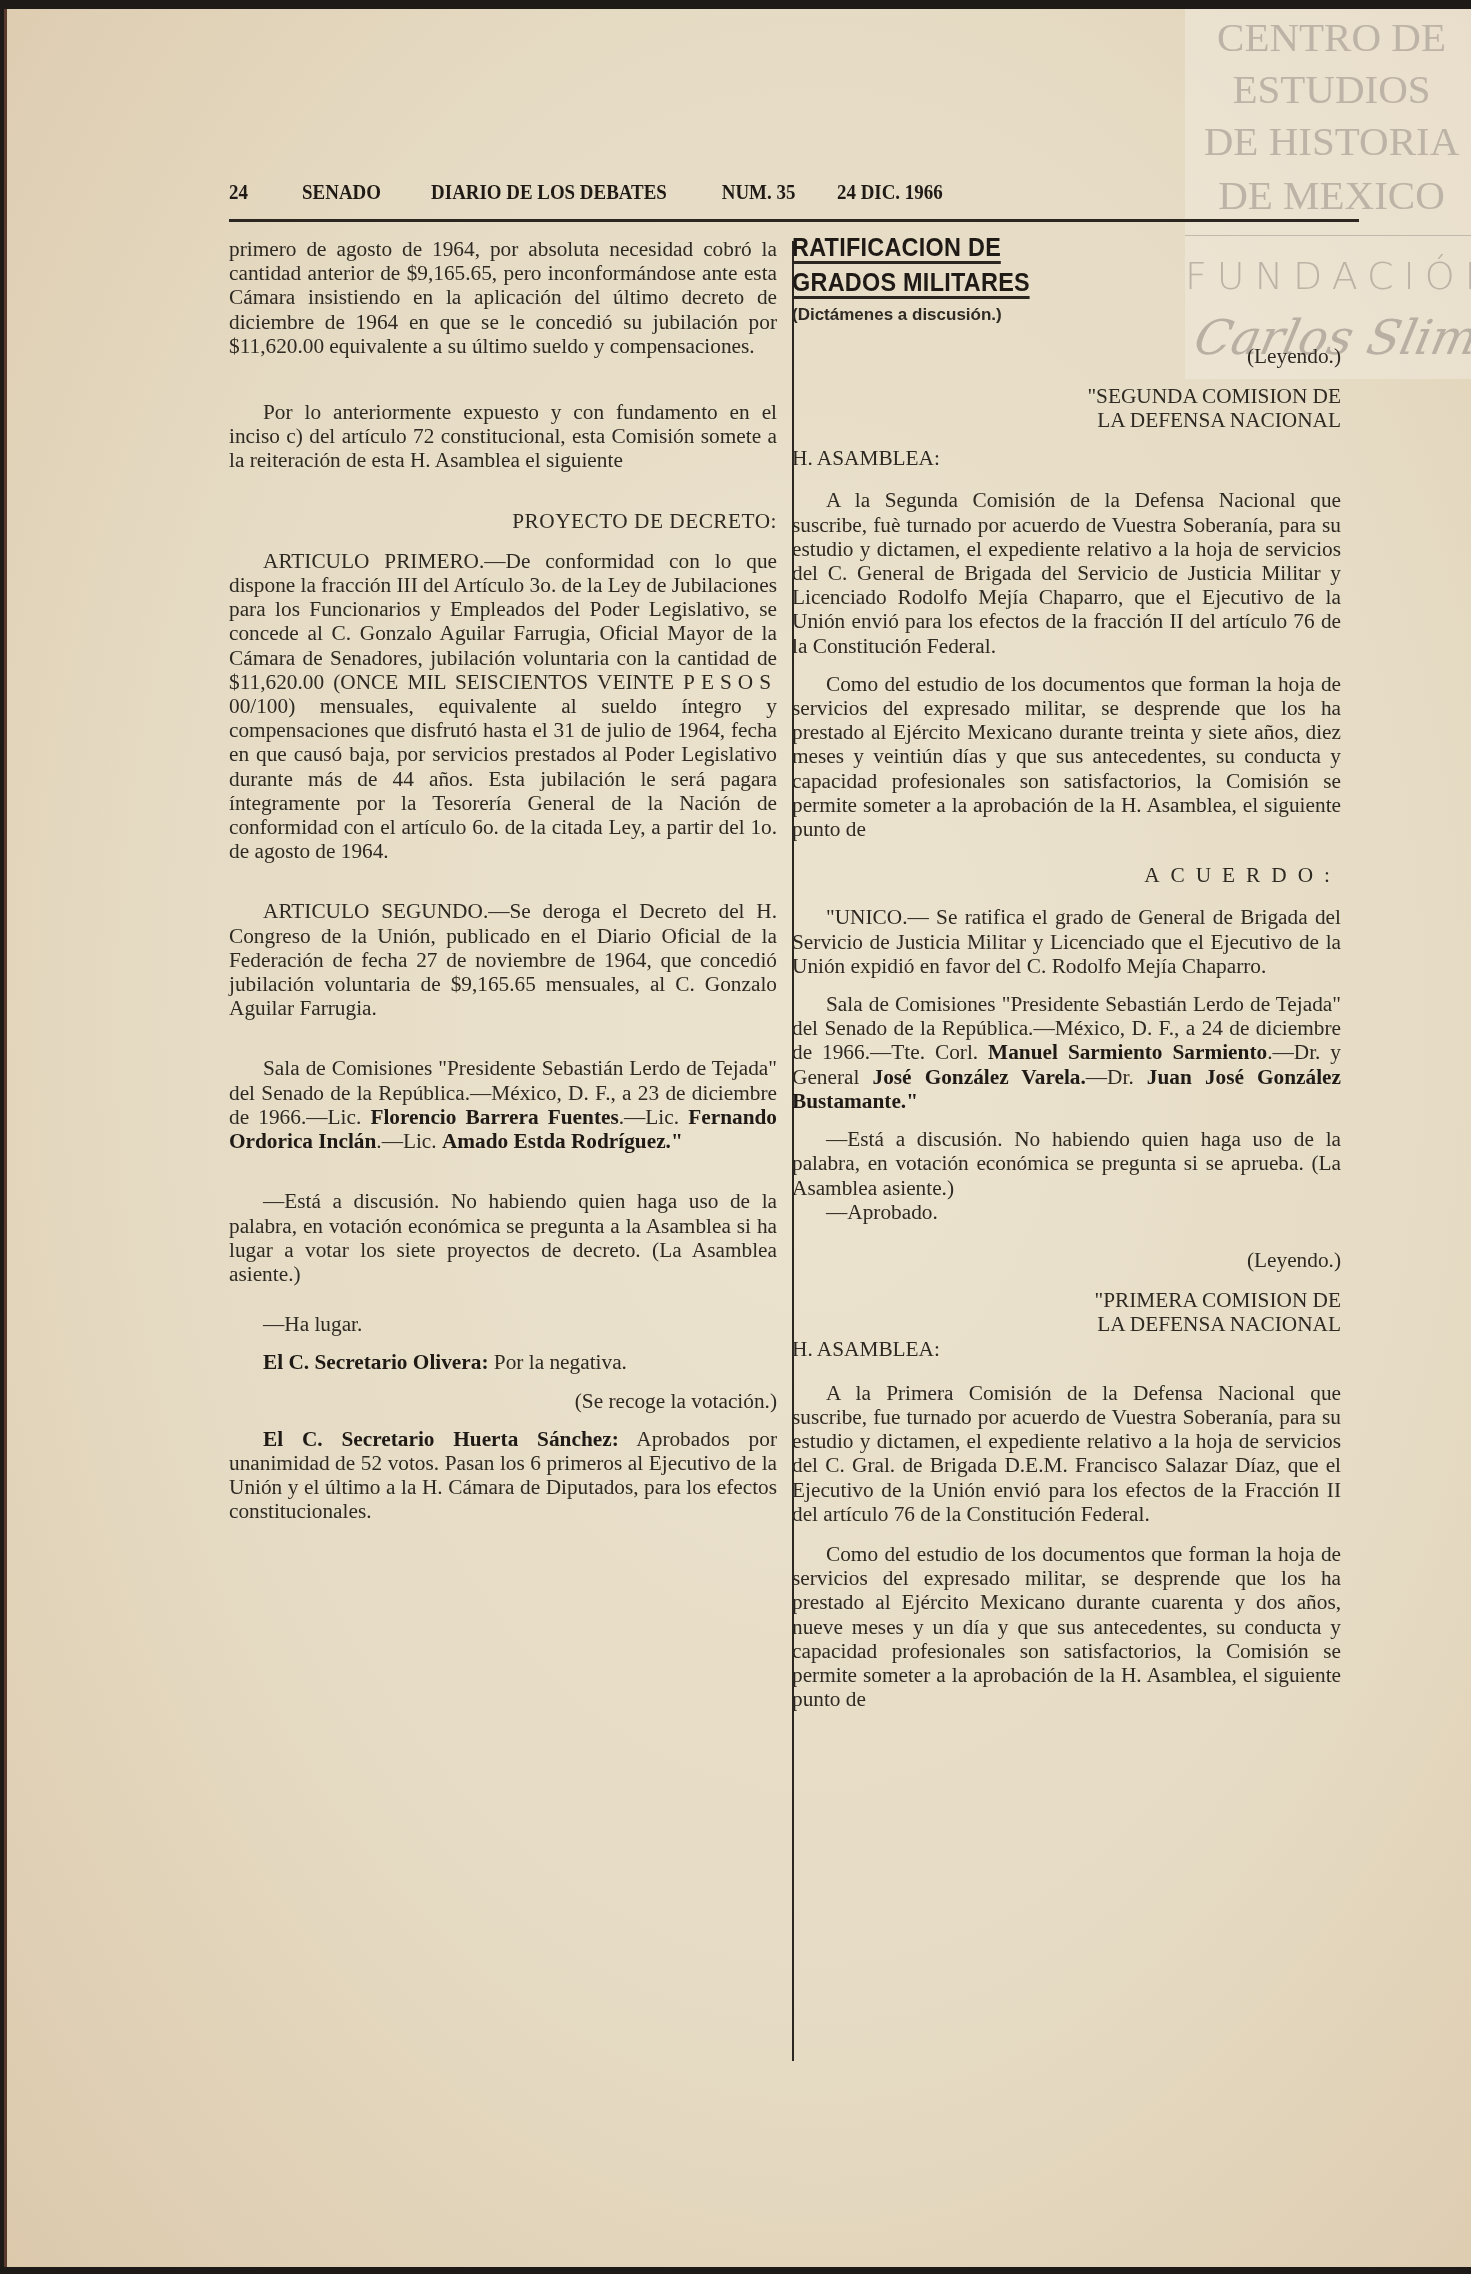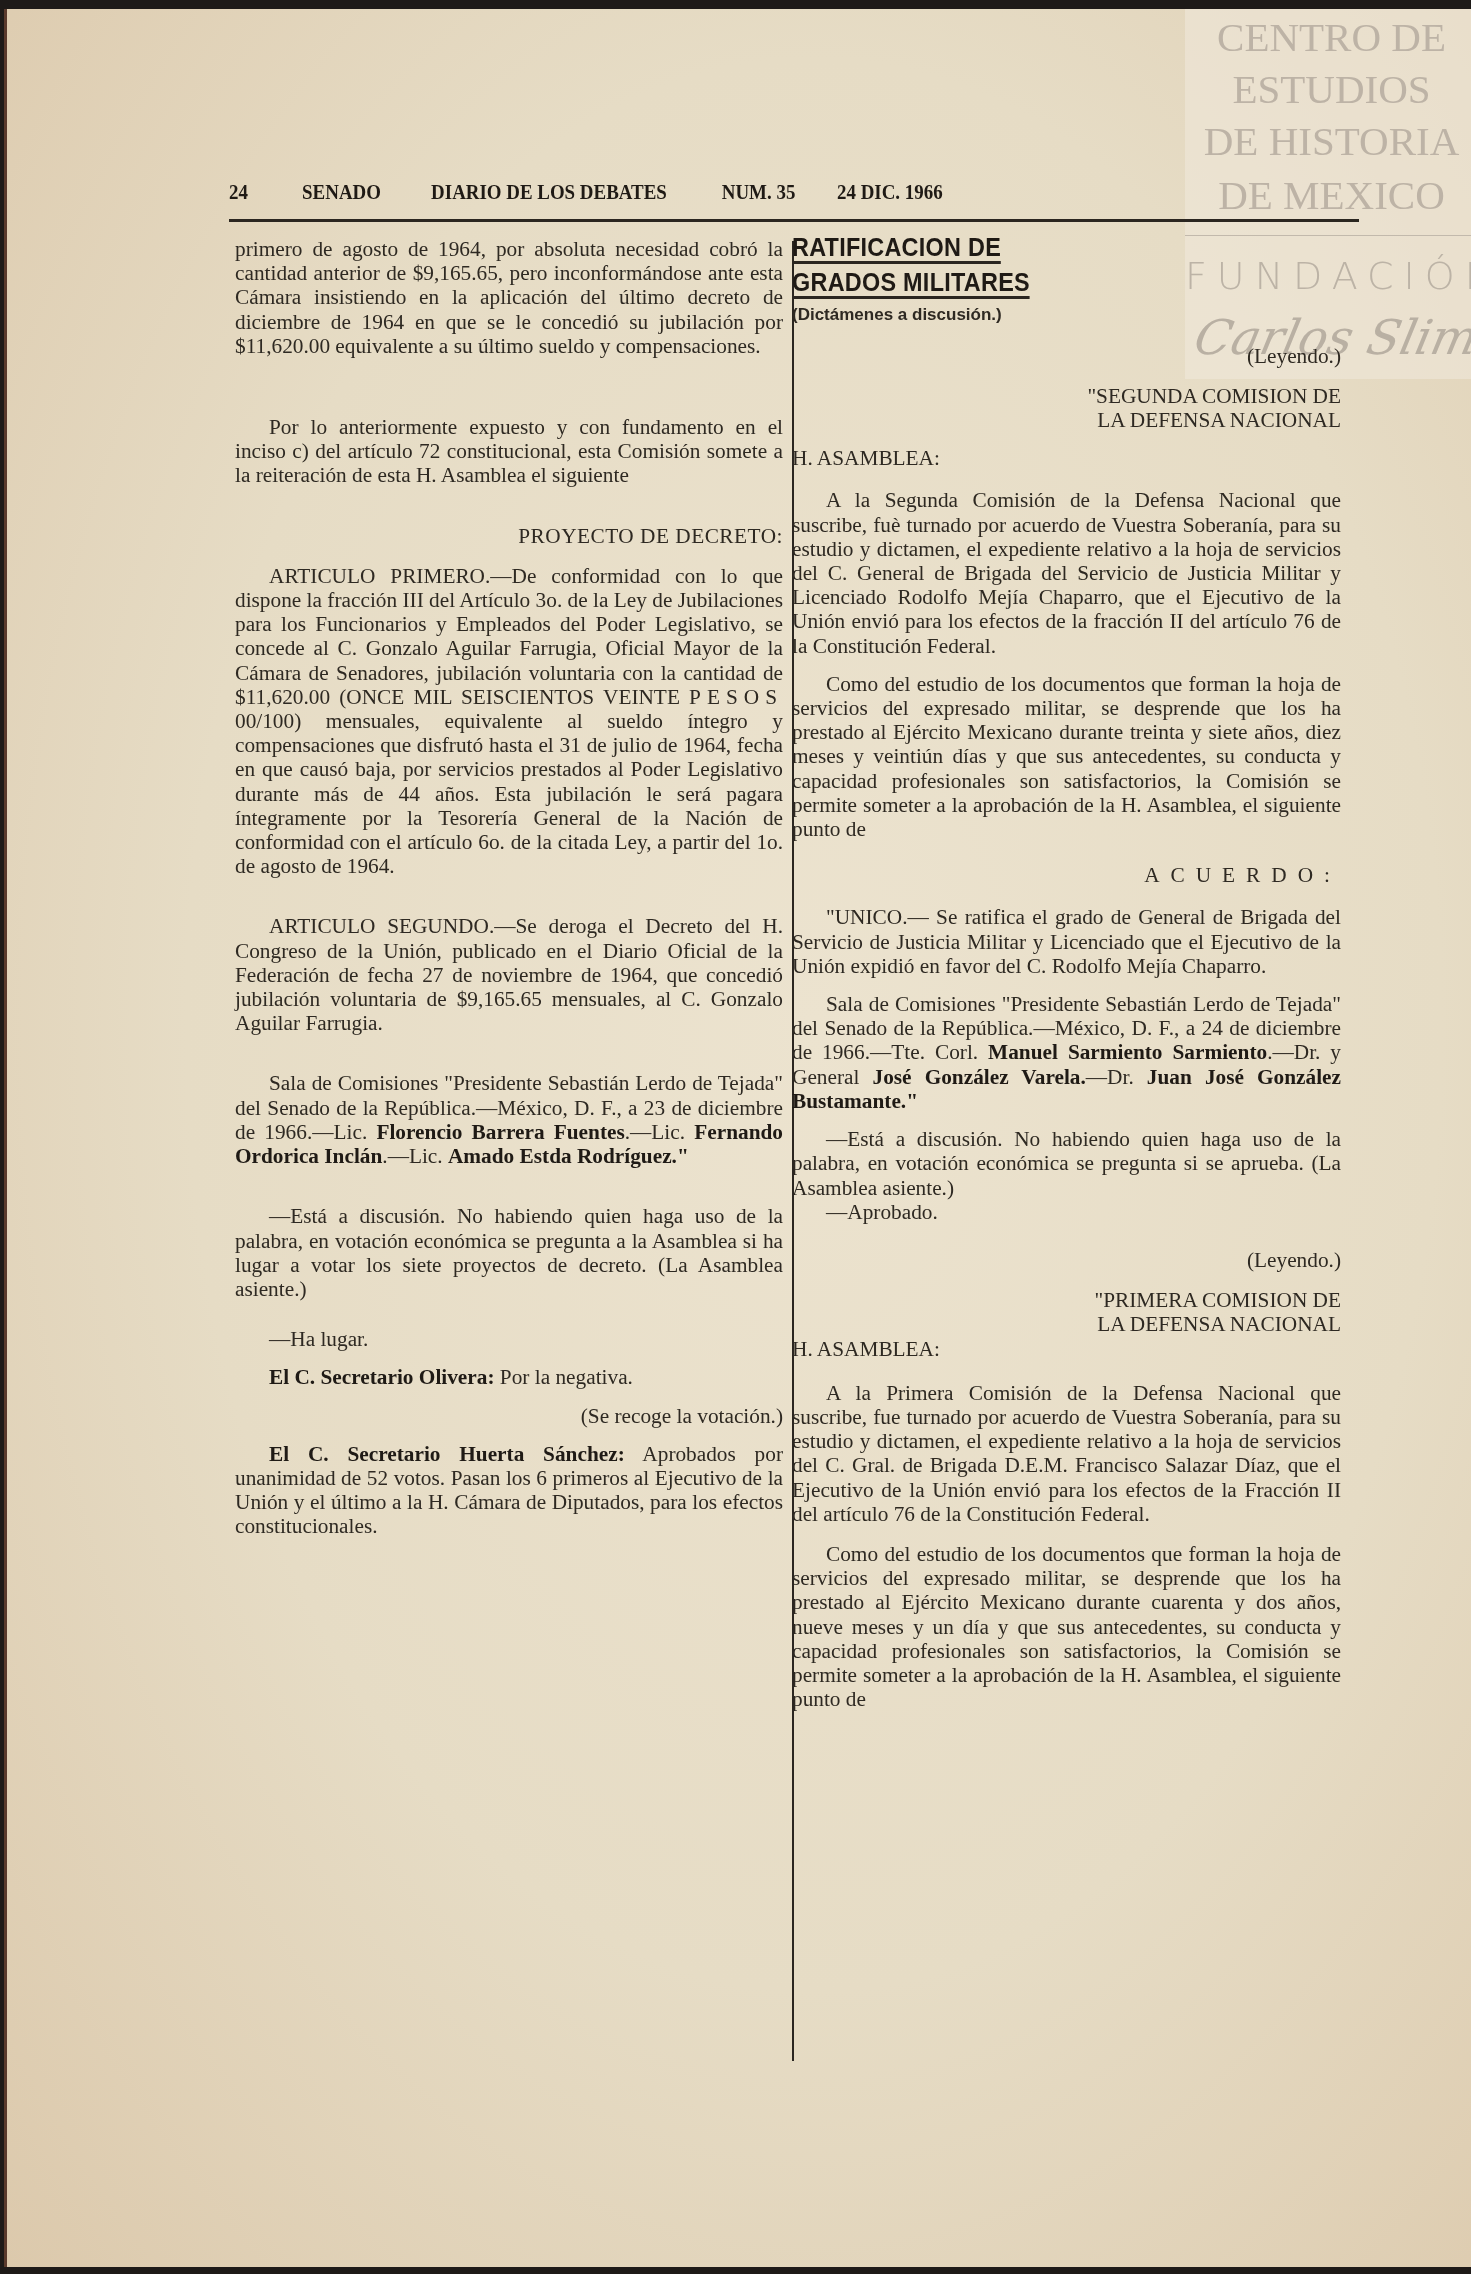--- a/index.html
+++ b/index.html
@@ -43,21 +43,21 @@
   }
   .header span { position: absolute; top: 0; white-space: nowrap; }
   .header-rule {
     position: absolute; left: 222px; top: 210px; width: 1130px; height: 3px; background: #2b2620;
   }
 
   .col {
     position: absolute; top: 228px; font-size: 21.3px; line-height: 24.2px;
     text-align: justify; color: #2e2922;
   }
-  .col-left { left: 228px; width: 548px; }
+  .col-left { left: 222px; width: 548px; }
   .col-right { left: 785px; width: 549px; }
   .divider { position: absolute; left: 785px; top: 232px; width: 2px; height: 1820px; background: #2b2620; }
 
   p { margin: 0; }
   .ind { text-indent: 34px; }
   .center { text-align: right; }
   .right { text-align: right; }
   b { color: #1f1a15; }
 
   .sec-title {
@@ -90,21 +90,21 @@
     <span style="left:235px">DIARIO DE LOS DEBATES</span>
     <span style="left:573px">NUM. 35</span>
     <span style="left:707px">24 DIC. 1966</span>
   </div>
   <div class="header-rule"></div>
 
   <div class="divider"></div>
 
   <div class="col col-left">
     <p>primero de agosto de 1964, por absoluta necesidad cobró la cantidad anterior de $9,165.65, pero inconformándose ante esta Cámara insistiendo en la aplicación del último decreto de diciembre de 1964 en que se le concedió su jubilación por $11,620.00 equivalente a su último sueldo y compensaciones.</p>
-    <p class="ind" style="margin-top:57px">Por lo anteriormente expuesto y con fundamento en el inciso c) del artículo 72 constitucional, esta Comisión somete a la reiteración de esta H. Asamblea el siguiente</p>
+    <p class="ind" style="margin-top:42px">Por lo anteriormente expuesto y con fundamento en el inciso c) del artículo 72 constitucional, esta Comisión somete a la reiteración de esta H. Asamblea el siguiente</p>
     <p class="center" style="margin-top:36px; letter-spacing:0.5px">PROYECTO DE DECRETO:</p>
     <p class="ind" style="margin-top:16px"><span>ARTICULO PRIMERO.—De conformidad con lo que dispone la fracción III del Artículo 3o. de la Ley de Jubilaciones para los Funcionarios y Empleados del Poder Legislativo, se concede al C. Gonzalo Aguilar Farrugia, Oficial Mayor de la Cámara de Senadores, jubilación voluntaria con la cantidad de $11,620.00 (ONCE MIL SEISCIENTOS VEINTE</span> <span class="spaced-sm">PESOS</span> <span>00/100) mensuales, equivalente al sueldo íntegro y compensaciones que disfrutó hasta el 31 de julio de 1964, fecha en que causó baja, por servicios prestados al Poder Legislativo durante más de 44 años. Esta jubilación le será pagara íntegramente por la Tesorería General de la Nación de conformidad con el artículo 6o. de la citada Ley, a partir del 1o. de agosto de 1964.</span></p>
     <p class="ind" style="margin-top:36px">ARTICULO SEGUNDO.—Se deroga el Decreto del H. Congreso de la Unión, publicado en el Diario Oficial de la Federación de fecha 27 de noviembre de 1964, que concedió jubilación voluntaria de $9,165.65 mensuales, al C. Gonzalo Aguilar Farrugia.</p>
     <p class="ind" style="margin-top:36px"><span>Sala de Comisiones "Presidente Sebastián Lerdo de Tejada" del Senado de la República.—México, D. F., a 23 de diciembre de 1966.—Lic. </span><b>Florencio Barrera Fuentes</b><span>.—Lic. </span><b>Fernando Ordorica Inclán</b><span>.—Lic. </span><b>Amado Estda Rodríguez."</b></p>
     <p class="ind" style="margin-top:36px">—Está a discusión. No habiendo quien haga uso de la palabra, en votación económica se pregunta a la Asamblea si ha lugar a votar los siete proyectos de decreto. (La Asamblea asiente.)</p>
     <p class="ind" style="margin-top:26px">—Ha lugar.</p>
     <p class="ind" style="margin-top:14px"><b>El C. Secretario Olivera:</b><span> Por la negativa.</span></p>
     <p class="center" style="margin-top:14px">(Se recoge la votación.)</p>
     <p class="ind" style="margin-top:14px"><b>El C. Secretario Huerta Sánchez:</b><span> Aprobados por unanimidad de 52 votos. Pasan los 6 primeros al Ejecutivo de la Unión y el último a la H. Cámara de Diputados, para los efectos constitucionales.</span></p>
   </div>

